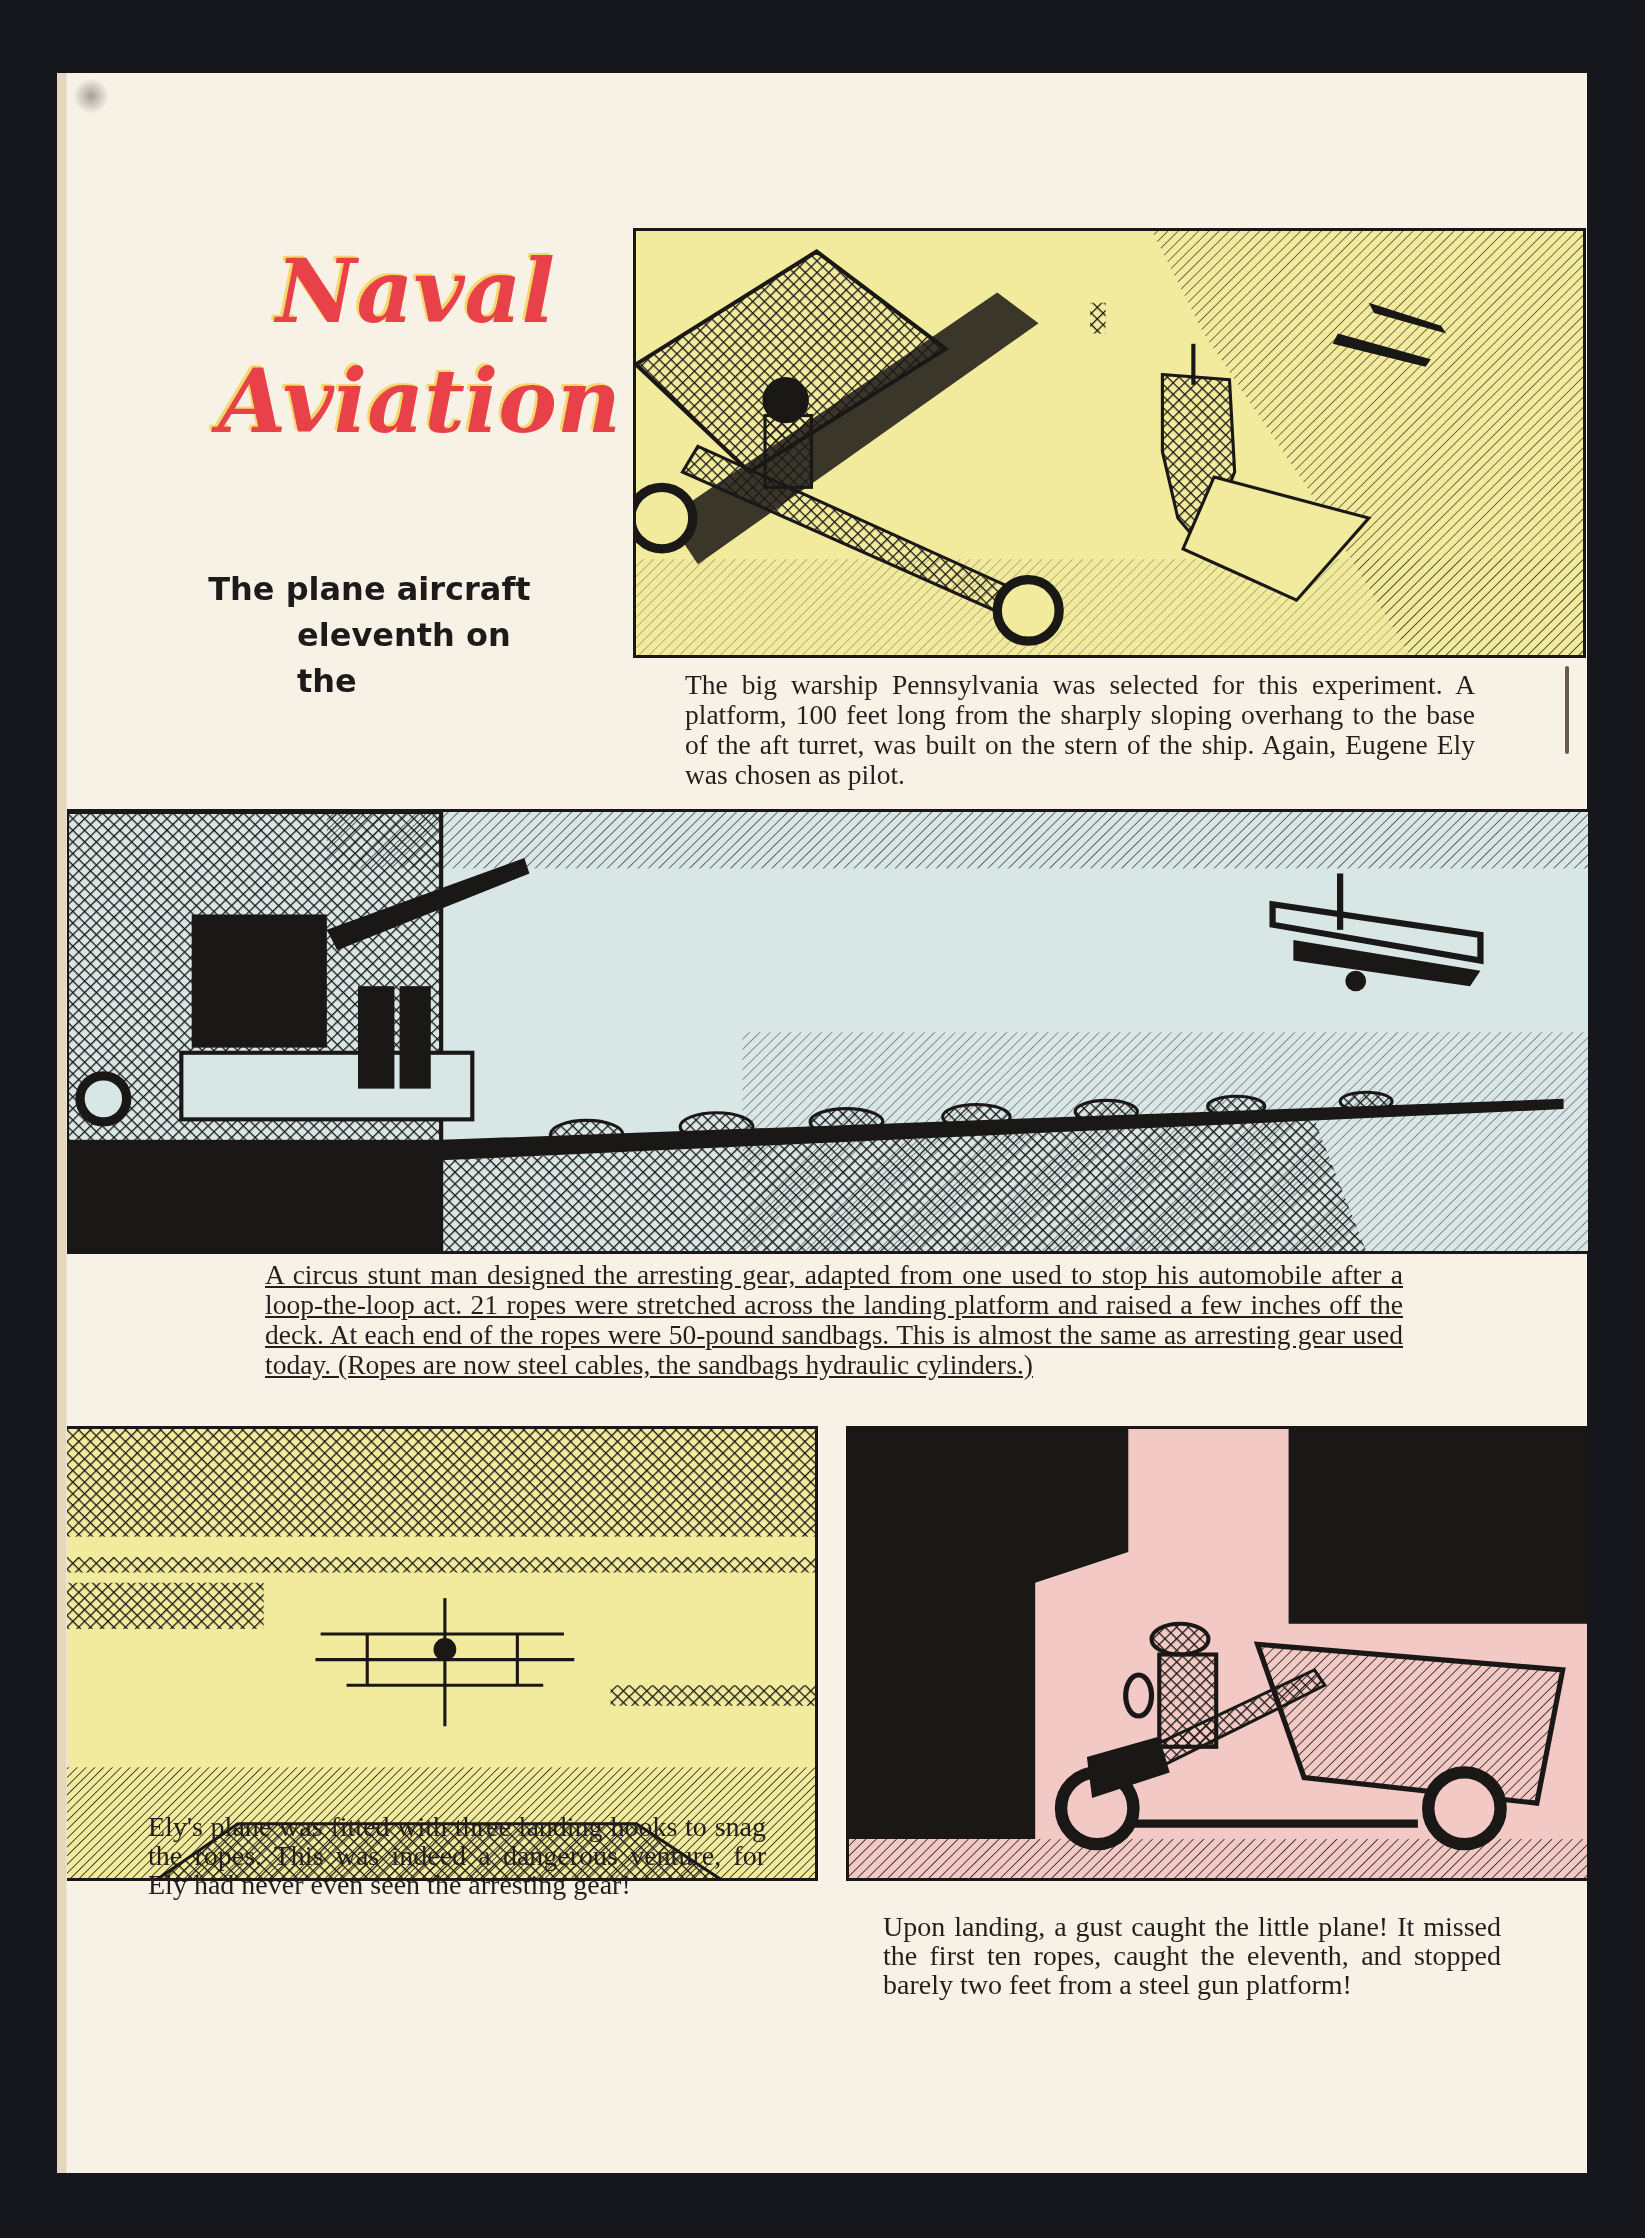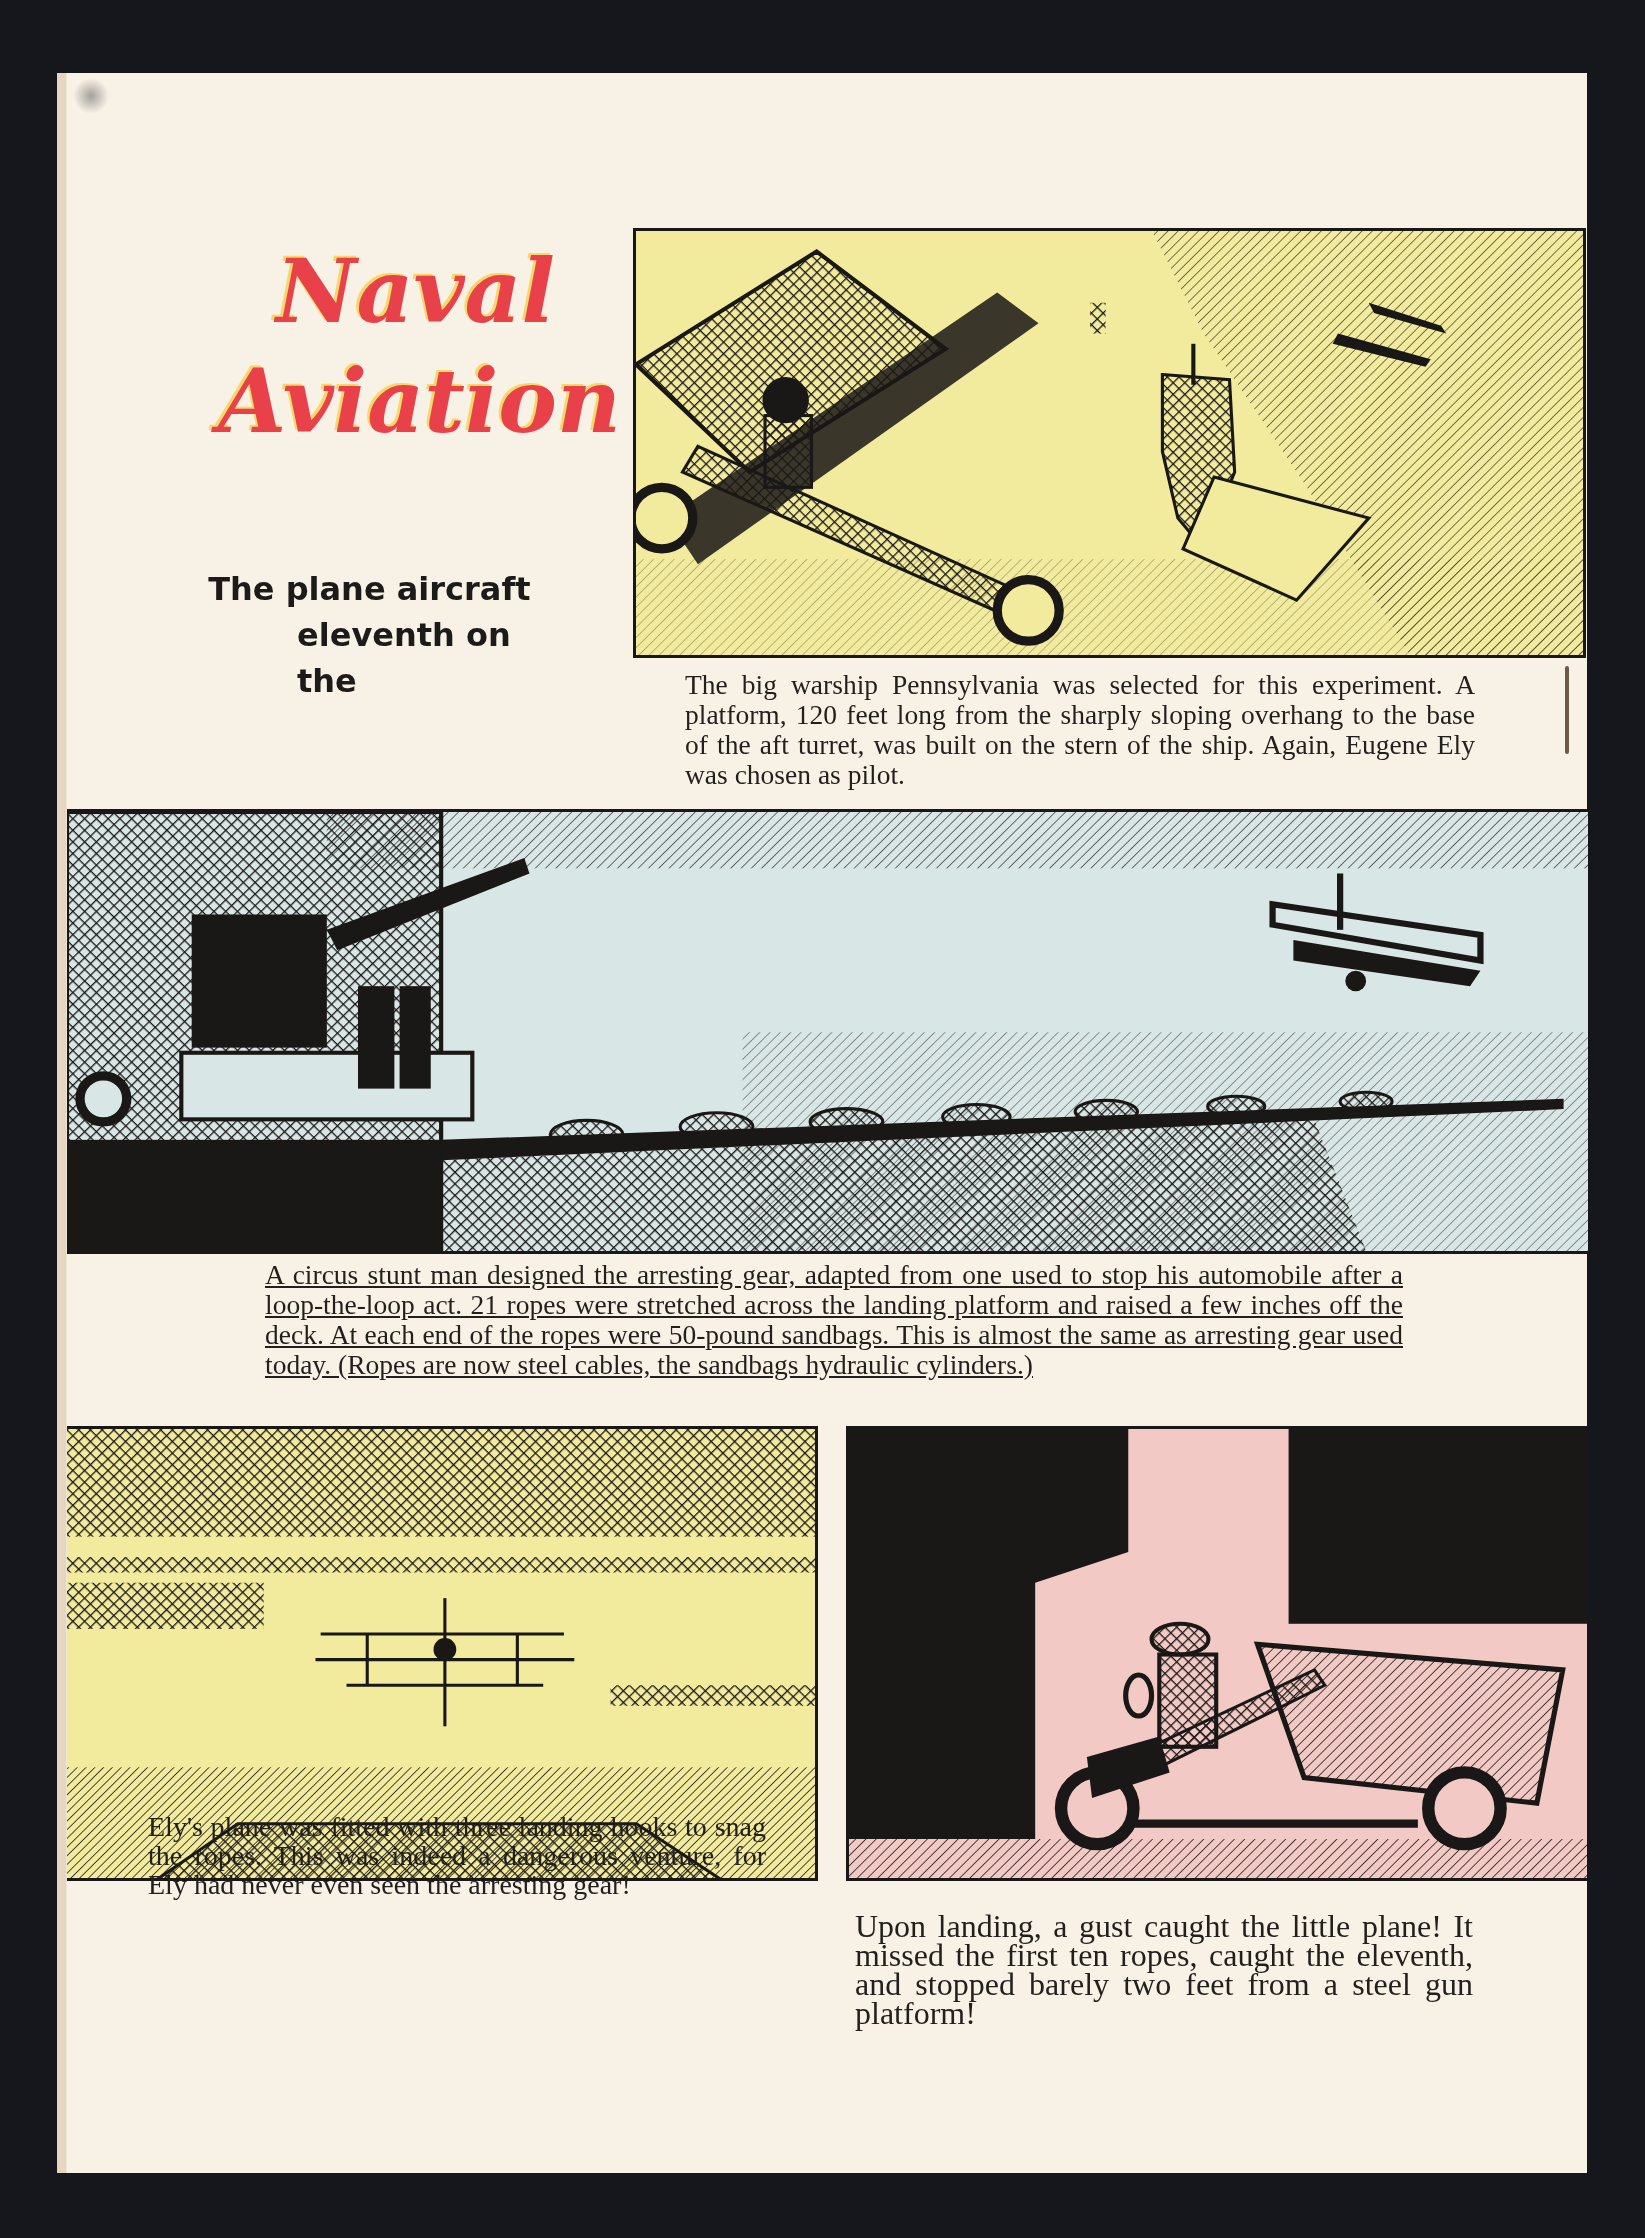--- a/index.html
+++ b/index.html
@@ -56,21 +56,21 @@
   .panel svg { position: absolute; left: 0; top: 0; width: 100%; height: 100%; }
   .caption {
     position: absolute;
     font-family: "Liberation Serif", serif;
     font-size: 27.5px; line-height: 30px; color: #221f1d;
     text-align: justify; margin: 0;
   }
   .c1 { left: 685px; top: 670px; width: 790px; }
   .c2 { left: 265px; top: 1260px; width: 1138px; text-decoration: underline; }
   .c3 { left: 148px; top: 1812px; width: 618px; font-size: 28px; line-height: 29px; }
-  .c4 { left: 855px; top: 1912px; width: 618px; font-size: 32px; line-height: 29px; }
+  .c4 { left: 883px; top: 1912px; width: 618px; font-size: 28px; line-height: 29px; }
 </style>
 </head>
 <body>
 
 <div class="page"></div>
 <div class="corner-smudge"></div>
 <div class="staple"></div>
 
 <h1 class="title">
   <span style="display:block">Naval</span>
@@ -107,21 +107,21 @@
 
     <polygon points="0,260 350,40 600,230 220,470" fill="url(#cross)" stroke="#1a1816" stroke-width="8"></polygon>
     <polygon points="60,560 700,120 780,180 120,650" fill="#1a1816" opacity="0.85"></polygon>
     <polygon points="120,420 780,720 740,760 90,470" fill="url(#cross)" stroke="#1a1816" stroke-width="6"></polygon>
     <circle cx="760" cy="740" r="60" fill="#f2ea9c" stroke="#1a1816" stroke-width="18"></circle>
     <circle cx="50" cy="560" r="60" fill="#f2ea9c" stroke="#1a1816" stroke-width="18"></circle>
     <circle cx="290" cy="330" r="45" fill="#1a1816"></circle>
     <rect x="250" y="360" width="90" height="140" fill="url(#cross)" stroke="#1a1816" stroke-width="6"></rect>
   </svg>
 </div>
-<p class="caption c1">The big warship Pennsylvania was selected for this experiment. A platform, 120 feet long from the sharply sloping overhang to the base of the aft turret, was built on the stern of the ship. Again, Eugene Ely was chosen as pilot.</p>
+<p class="caption c1">The big warship Pennsylvania was selected for this experiment. A platform, 100 feet long from the sharply sloping overhang to the base of the aft turret, was built on the stern of the ship. Again, Eugene Ely was chosen as pilot.</p>
 
 <div class="panel p2">
   <svg viewBox="0 0 2927 857" preserveAspectRatio="none">
     <defs>
       <pattern id="hatch2" width="14" height="14" patternUnits="userSpaceOnUse" patternTransform="rotate(45)">
         <line x1="0" y1="0" x2="0" y2="14" stroke="#1a1816" stroke-width="3"></line>
       </pattern>
       <pattern id="cross2" width="16" height="16" patternUnits="userSpaceOnUse" patternTransform="rotate(45)">
         <line x1="0" y1="0" x2="0" y2="16" stroke="#1a1816" stroke-width="5"></line>
         <line x1="0" y1="0" x2="16" y2="0" stroke="#1a1816" stroke-width="5"></line>

